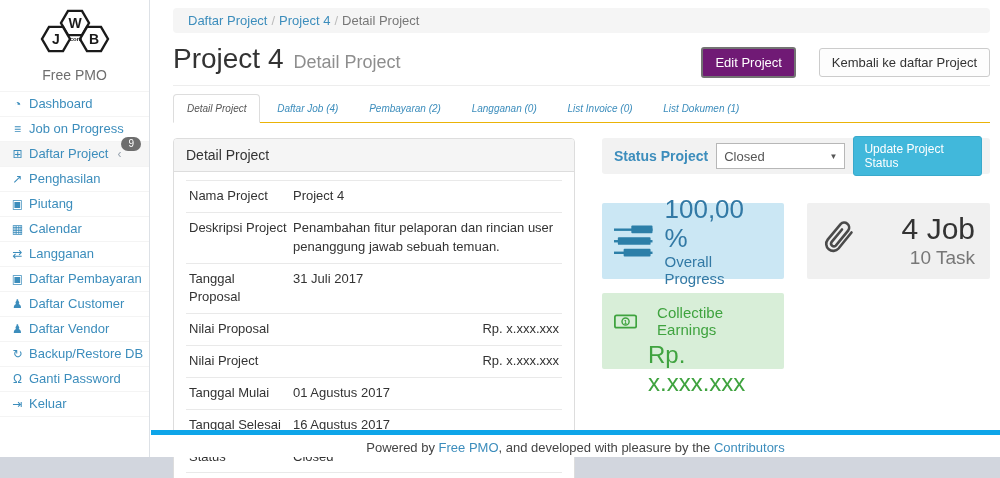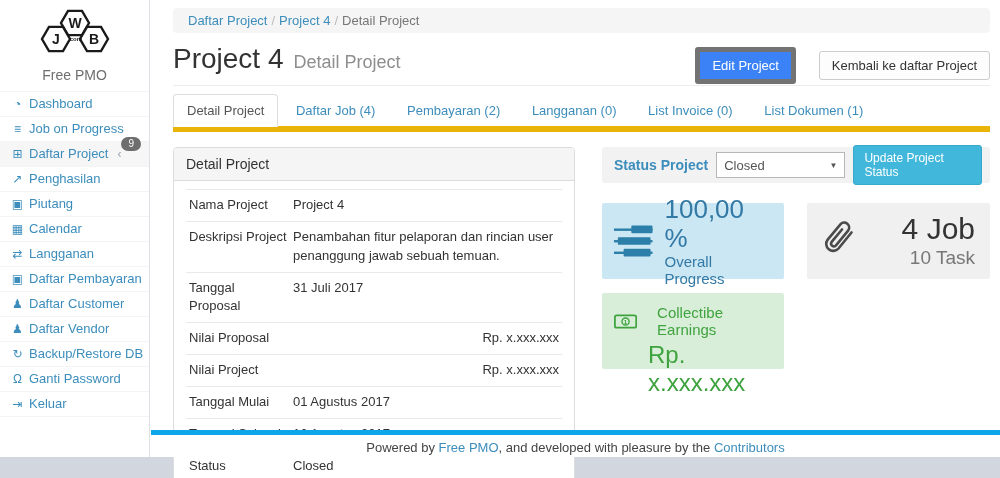--- a/index.html
+++ b/index.html
@@ -30,25 +30,25 @@
   .content { position:absolute; top:0; left:163px; right:0; height:430px; padding:8px 10px 0; background:#fff; }
   .breadcrumb { background:#f5f5f5; border-radius:4px; padding:5px 15px; font-size:13px; color:#777; }
   .breadcrumb a { color:#3c8dbc; text-decoration:none; cursor:pointer; }
   .crumb-sep { color:#bbb; margin:0 4px; }
 
   .page-header { position:relative; margin-top:10px; padding-bottom:10px; border-bottom:1px solid #ededed; }
   .page-header h1 { font-size:28px; font-weight:normal; color:#333; display:inline; }
   .page-header .subtitle { font-size:18px; color:#8e8e8e; margin-left:6px; }
   .header-buttons { position:absolute; right:0; top:4px; }
   .btn { display:inline-block; font-size:13px; padding:6px 12px; border-radius:3px; cursor:pointer; }
-  .btn-warning { background:#3b82f6; border:5px solid #737373; color:#fff; }
+  .btn-warning { background:#701a75; border:2px solid #737373; color:#fff; }
   .btn-default { background:#fdfdfd; border:1px solid #ccc; color:#333; margin-left:19px; }
 
   
-  .nav-tabs { margin-top:8px; border-bottom:6px solid #eab308; font-size:13px; }
+  .nav-tabs { margin-top:8px; border-bottom:1px solid #eab308; font-size:10px;font-style:italic; }
   .nav-tabs .tab {
     display:inline-block; padding:8px 13px; margin-bottom:-1px; color:#3c8dbc;
     border:1px solid transparent; border-radius:4px 4px 0 0; cursor:pointer;
   }
   .nav-tabs .tab.active { color:#555; background:#fff; border-color:#ddd #ddd transparent; cursor:default; }
 
   .tab-content { display:flex; gap:27px; padding-top:15px; }
 
   
   .panel { width:402px; border:1px solid #ddd; border-radius:4px; background:#fff; align-self:flex-start; }
@@ -60,21 +60,21 @@
   .detail-table td.right { text-align:right; }
 
   
   .right-col { flex:1; }
   .status-well { display:flex; align-items:center; background:#f2f2f2; border-radius:3px; padding:5px 8px; height:36px; }
   .status-label { font-size:14px; font-weight:bold; color:#3c8dbc; margin:0 8px 0 4px; white-space:nowrap; }
   .select-fake { display:flex; align-items:center; justify-content:space-between; width:140px; height:26px; background:#fff; border:1px solid #b7b7b7; padding:0 7px; font-size:13px; color:#555; margin-right:8px; cursor:pointer; }
   .select-caret { font-size:8px; color:#555; }
   .btn-info { background:#41b8db; border:1px solid #39a9cb; color:#fff; font-size:12px; padding:5px 10px; border-radius:3px; }
 
-  .cards-grid { display:grid; grid-template-columns:182px 1fr; column-gap:23px; row-gap:14px; margin-top:20px; }
+  .cards-grid { display:grid; grid-template-columns:182px 1fr; column-gap:23px; row-gap:14px; margin-top:29px; }
   .card { height:76px; border-radius:2px; }
   .card-progress { background:#cbe7f4; display:flex; align-items:center; padding:0 12px; gap:12px; color:#3279a5; }
   .card-progress .big { font-size:26px; line-height:1.1; }
   .card-progress .sub { font-size:15px; margin-top:1px; }
   .card-job { background:#f0f0f0; display:flex; align-items:center; justify-content:space-between; padding:0 15px; }
   .card-job .big { font-size:30px; color:#333; line-height:1.05; text-align:right; }
   .card-job .sub { font-size:19px; color:#777; text-align:right; margin-top:2px; }
   .card-earnings { background:#d8eed8; color:#3fa33f; padding:11px 12px; }
   .card-earnings .row1 { display:flex; align-items:center; gap:20px; font-size:15px; }
   .card-earnings .row2 { font-size:24px; margin:3px 0 0 34px; }

